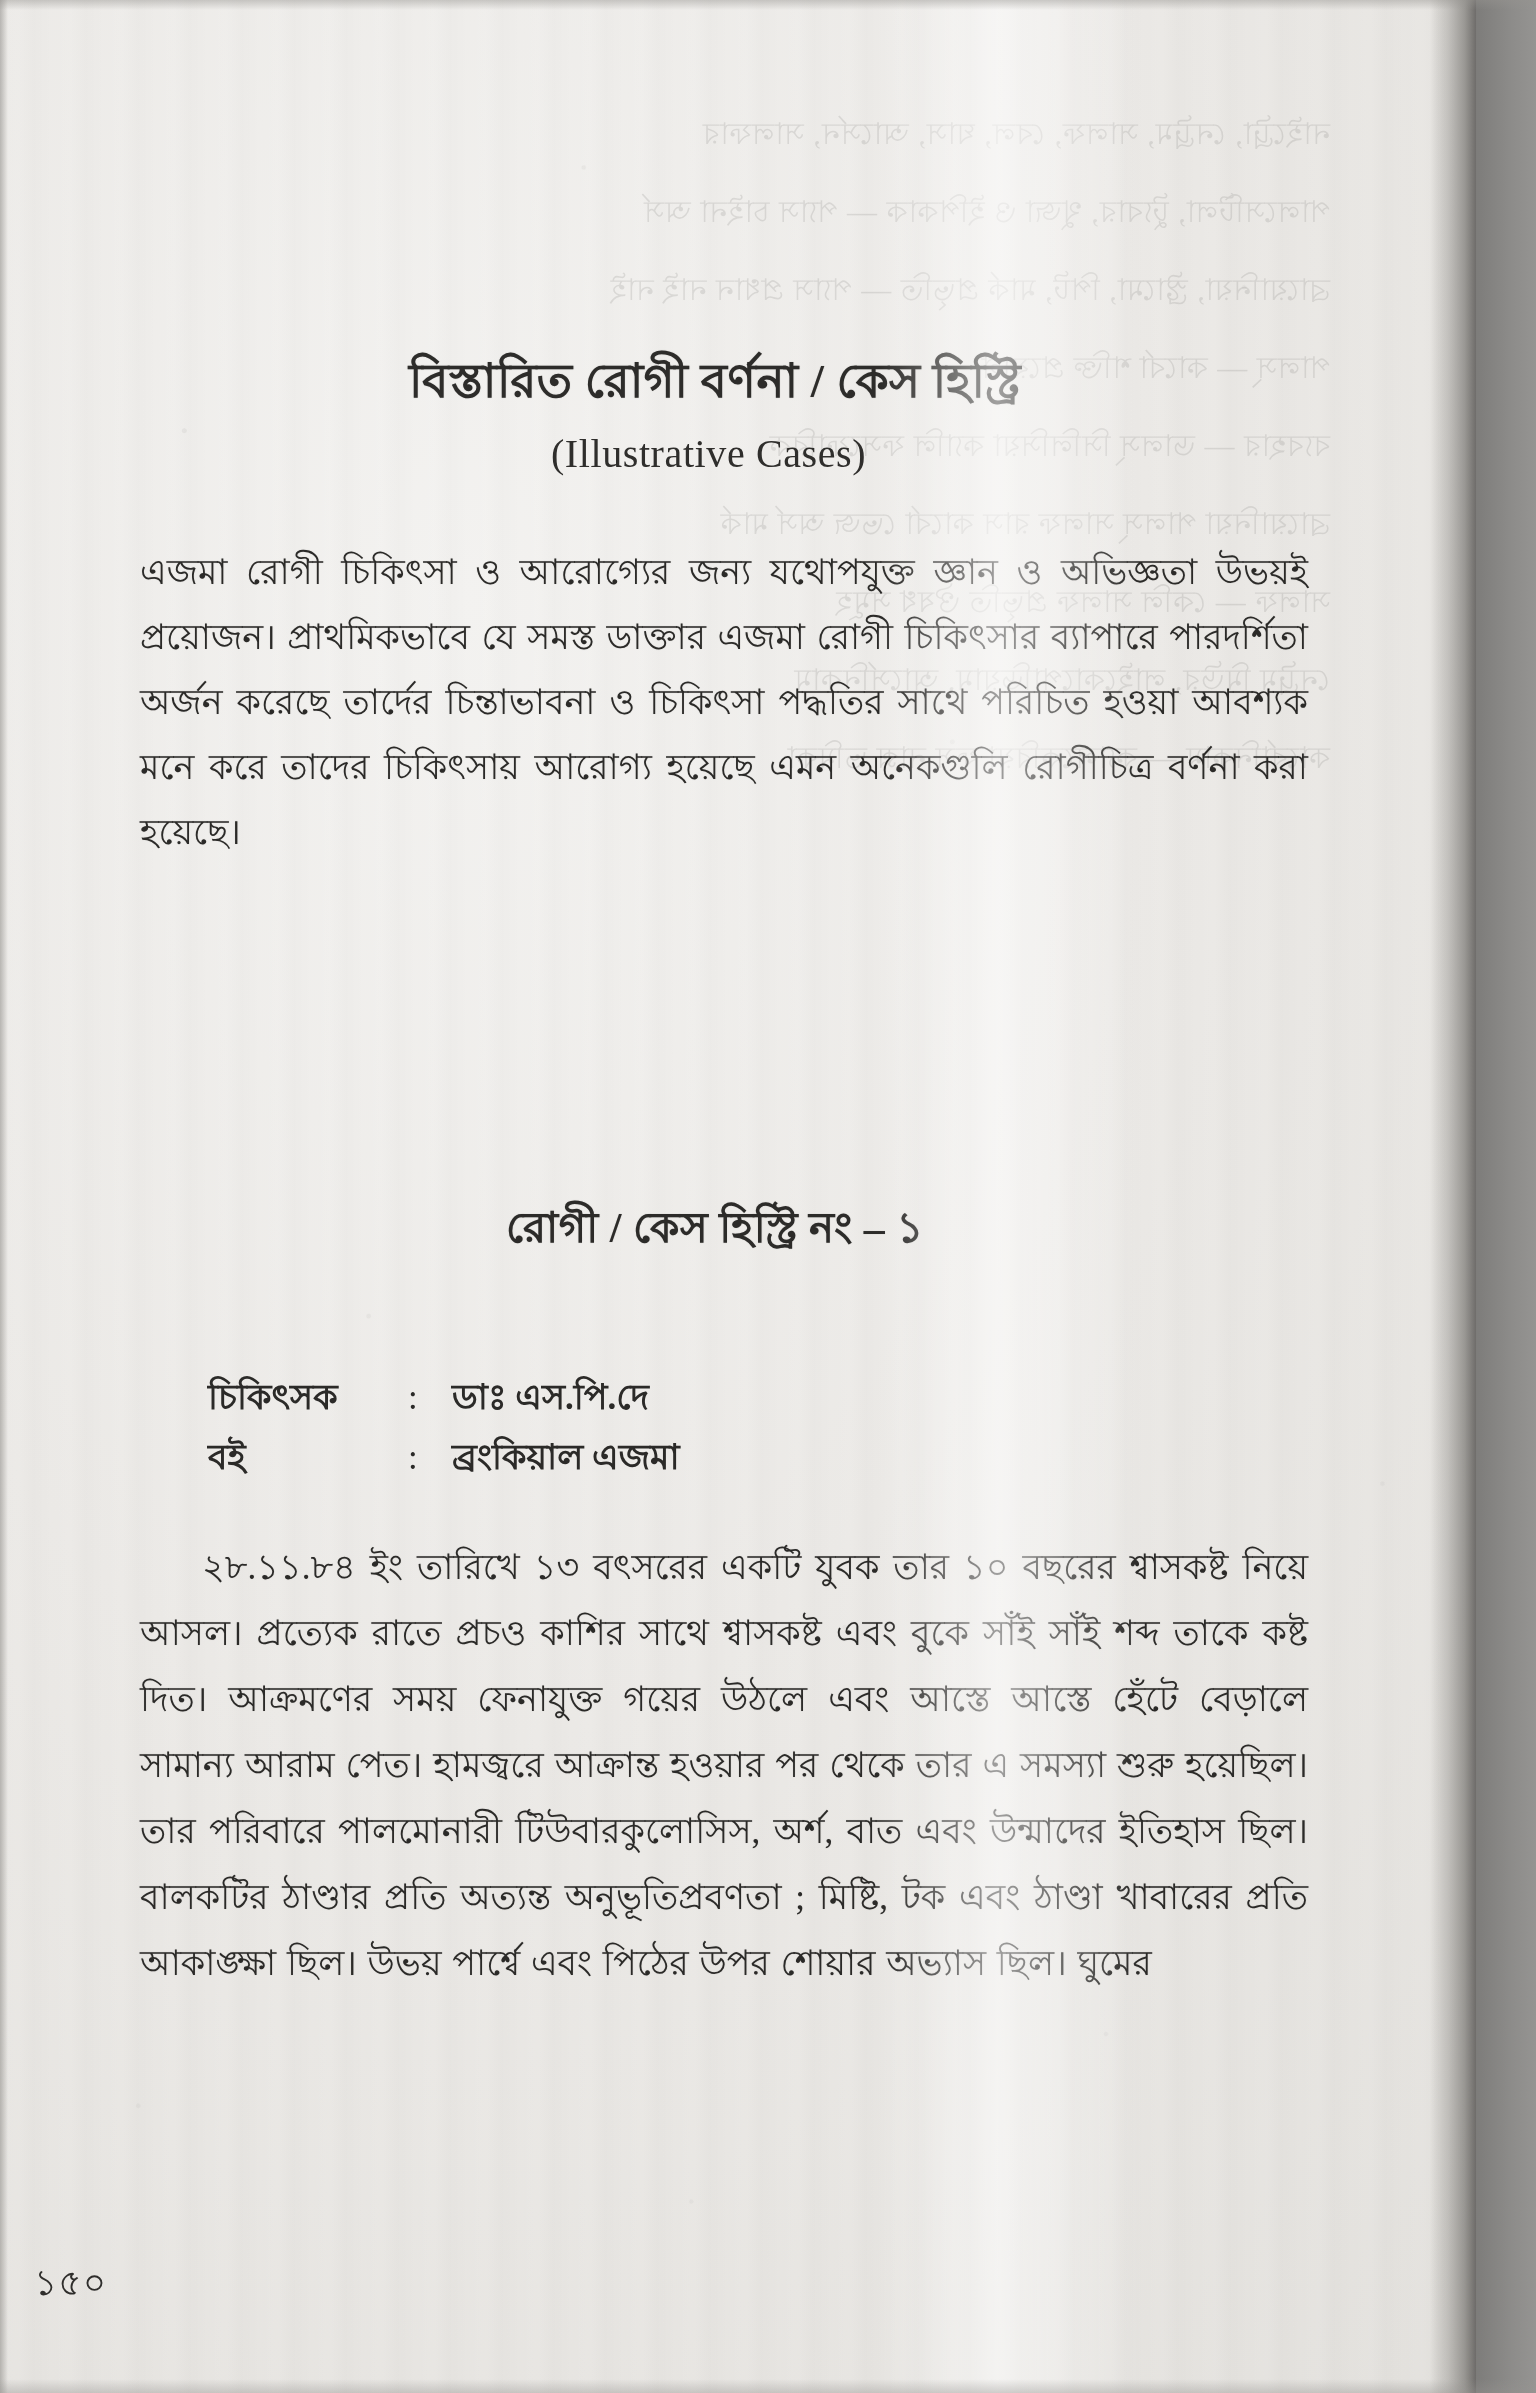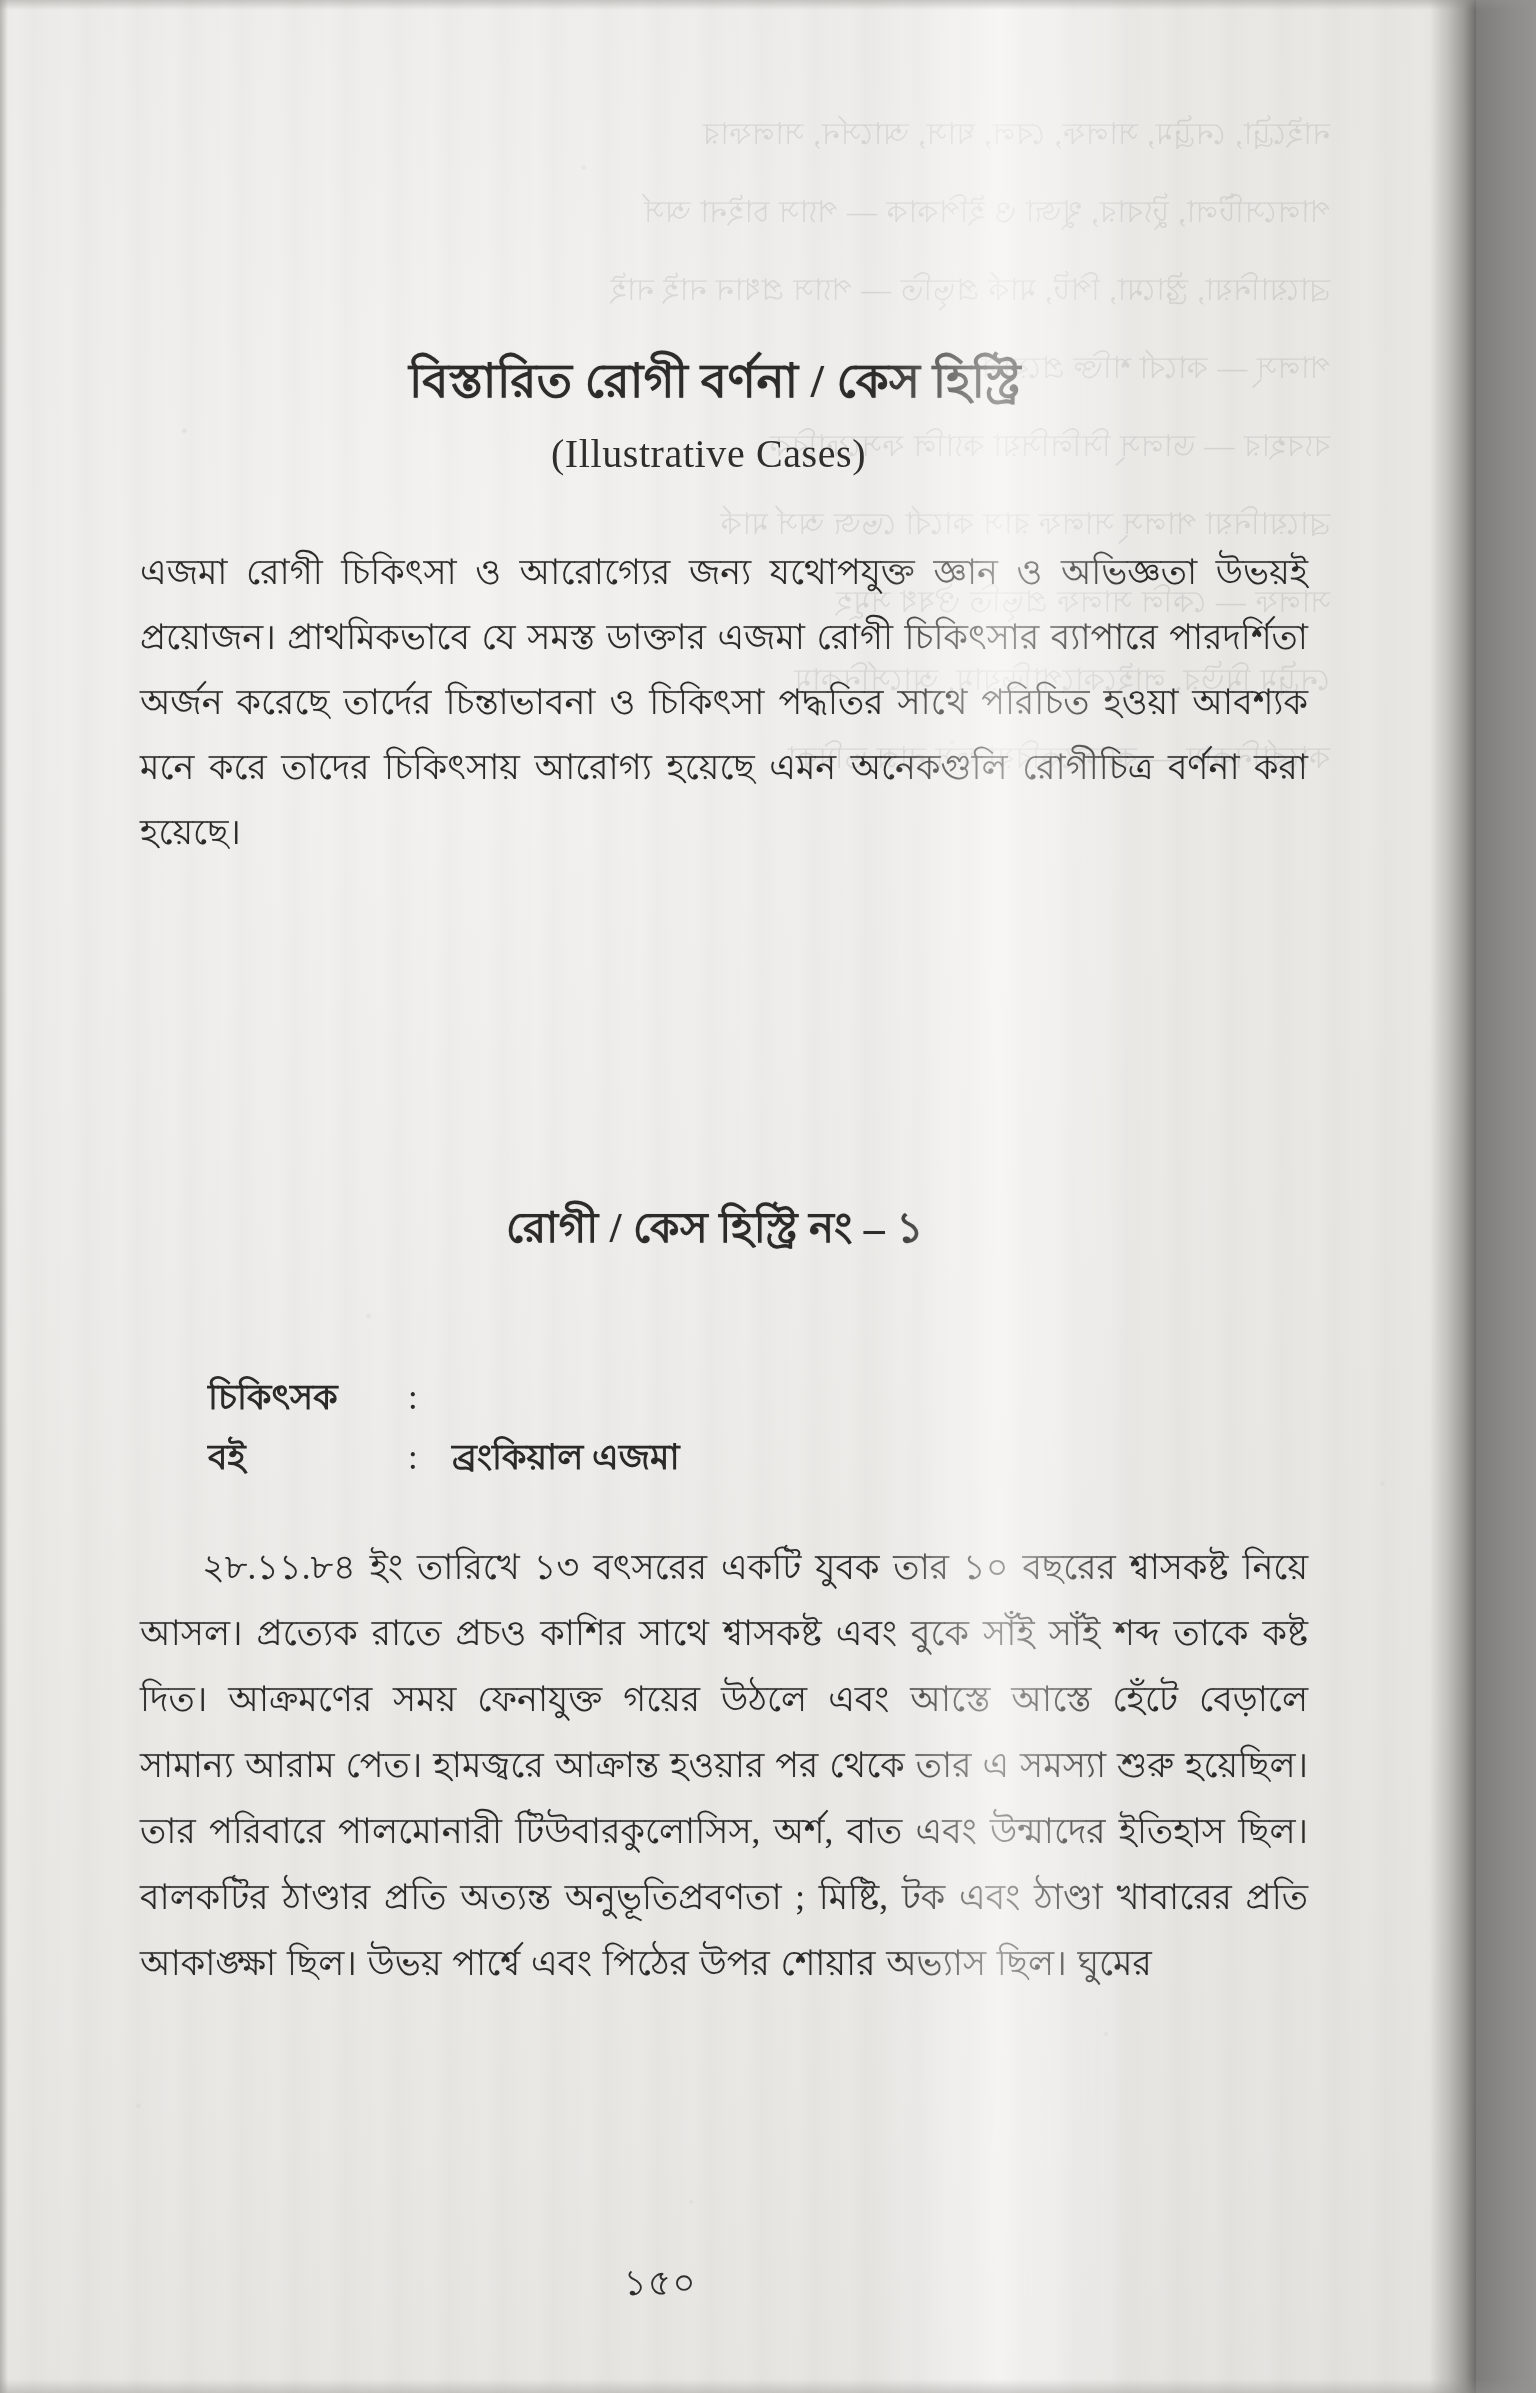--- a/index.html
+++ b/index.html
@@ -210,24 +210,24 @@
     text-align-last: left;
     word-spacing: 2px;
     text-indent: 62px;
     text-shadow: 0 0 1px rgba(70,70,68,.25);
   }
 
   .folio {
     position: absolute;
     left: 0; right: 110px;
     top: 2255px;
-    text-align: center;
     font-size: 36px;
     color: #2f2e2c;
     letter-spacing: 1px;
+    padding-left: 34px;
   }
 </style>
 </head>
 <body>
 
 <div class="page">
 
   <div class="grain"></div>
   <div class="bands"></div>
 
@@ -247,20 +247,21 @@
     <div class="title-sub">(Illustrative Cases)</div>
 
     <div class="para-intro">এজমা রোগী চিকিৎসা ও আরোগ্যের জন্য যথোপযুক্ত জ্ঞান ও অভিজ্ঞতা উভয়ই প্রয়োজন। প্রাথমিকভাবে যে সমস্ত ডাক্তার এজমা রোগী চিকিৎসার ব্যাপারে পারদর্শিতা অর্জন করেছে তার্দের চিন্তাভাবনা ও চিকিৎসা পদ্ধতির সাথে পরিচিত হওয়া আবশ্যক মনে করে তাদের চিকিৎসায় আরোগ্য হয়েছে এমন অনেকগুলি রোগীচিত্র বর্ণনা করা হয়েছে।</div>
 
     <div class="case-heading">রোগী / কেস হিস্ট্রি নং – ১</div>
 
     <div class="meta">
       <div class="meta-row">
         <span class="meta-label">চিকিৎসক</span>
         <span class="meta-colon">:</span>
+        <span class="meta-value">ডাঃ এস.পি.দে</span>
       </div>
       <div class="meta-row">
         <span class="meta-label">বই</span>
         <span class="meta-colon">:</span>
         <span class="meta-value">ব্রংকিয়াল এজমা</span>
       </div>
     </div>
 
     <div class="para-body">২৮.১১.৮৪ ইং তারিখে ১৩ বৎসরের একটি যুবক তার ১০ বছরের শ্বাসকষ্ট নিয়ে আসল। প্রত্যেক রাতে প্রচও কাশির সাথে শ্বাসকষ্ট এবং বুকে সাঁই সাঁই শব্দ তাকে কষ্ট দিত। আক্রমণের সময় ফেনাযুক্ত গয়ের উঠলে এবং আস্তে আস্তে হেঁটে বেড়ালে সামান্য আরাম পেত। হামজ্বরে আক্রান্ত হওয়ার পর থেকে তার এ সমস্যা শুরু হয়েছিল। তার পরিবারে পালমোনারী টিউবারকুলোসিস, অর্শ, বাত এবং উন্মাদের ইতিহাস ছিল। বালকটির ঠাণ্ডার প্রতি অত্যন্ত অনুভূতিপ্রবণতা ; মিষ্টি, টক এবং ঠাণ্ডা খাবারের প্রতি আকাঙ্ক্ষা ছিল। উভয় পার্শ্বে এবং পিঠের উপর শোয়ার অভ্যাস ছিল। ঘুমের</div>
 

